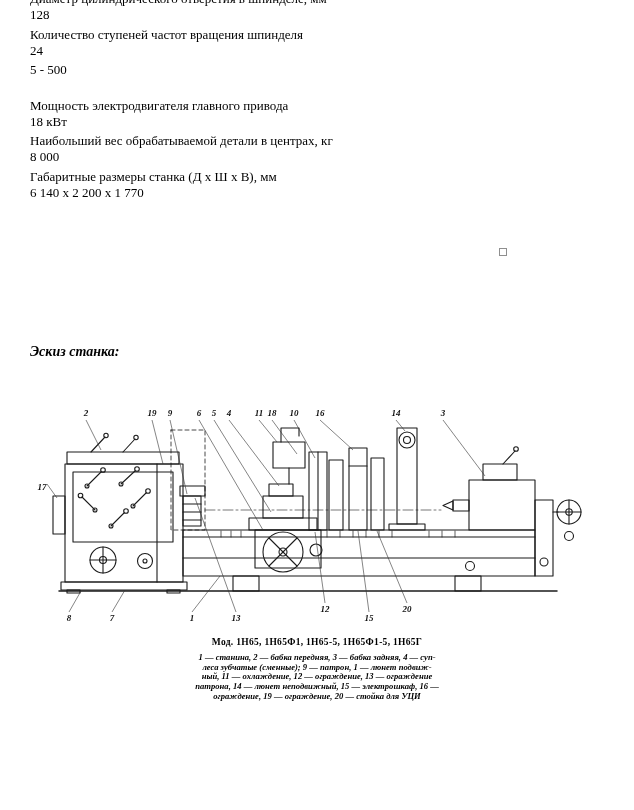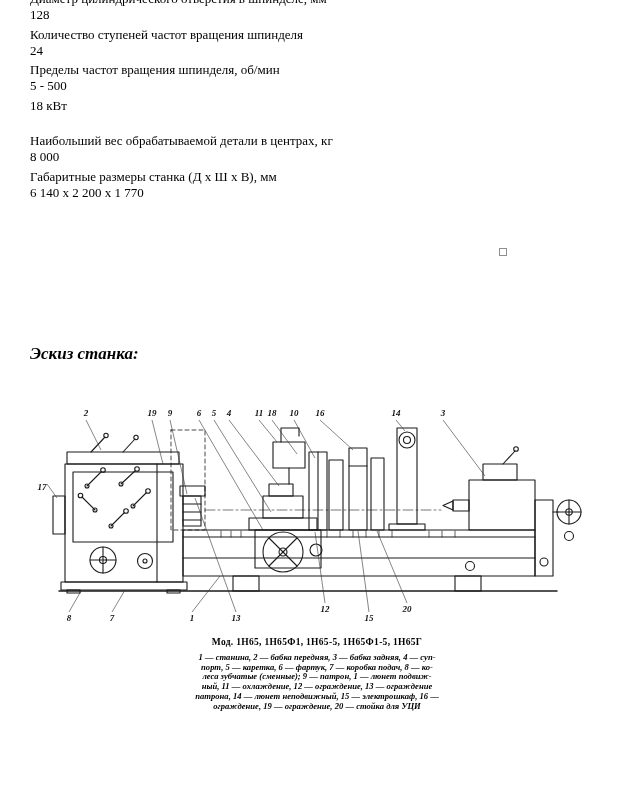--- a/index.html
+++ b/index.html
@@ -14,21 +14,21 @@
   .specs { position:absolute; left:30px; top:-9px; width:580px; }
   .spec-row { display:flex; height:35.5px; align-items:flex-start;flex-direction:column; }
   .spec-label { width:340px; font-size:13px; white-space:nowrap; }
   .spec-value { font-size:13px; white-space:nowrap; }
   .anchor-box {
     position:absolute; left:499px; top:248px;
     width:8px; height:8px; border:1px solid #8f8f8f; background:#fff;
   }
   .sketch-heading {
     position:absolute; left:30px; top:344px;
-    font-size:17px; font-weight:bold; font-style:italic;
+    font-size:14px; font-weight:bold; font-style:italic;
   }
   .sketch-svg { position:absolute; left:25px; top:400px; }
   .model-line {
     position:absolute; left:152px; top:637px; width:330px;
     text-align:center; font-size:9.5px; font-weight:bold; letter-spacing:0.3px;
   }
   .caption {
     position:absolute; left:152px; top:653px; width:330px;
     text-align:center; font-size:8.6px; font-weight:600; font-style:italic;
     line-height:9.7px;
@@ -42,24 +42,24 @@
   <div class="specs">
     <div class="spec-row">
       <div class="spec-label">Диаметр цилиндрического отверстия в шпинделе, мм</div>
       <div class="spec-value">128</div>
     </div>
     <div class="spec-row">
       <div class="spec-label">Количество ступеней частот вращения шпинделя</div>
       <div class="spec-value">24</div>
     </div>
     <div class="spec-row">
-      <div class="spec-label">Пределы частот вращения шпинделя, об/мин</div>
       <div class="spec-value">5 - 500</div>
     </div>
     <div class="spec-row">
+      <div class="spec-label">Мощность электродвигателя главного привода</div>
       <div class="spec-value">18 кВт</div>
     </div>
     <div class="spec-row">
       <div class="spec-label">Наибольший вес обрабатываемой детали в центрах, кг</div>
       <div class="spec-value">8 000</div>
     </div>
     <div class="spec-row">
       <div class="spec-label">Габаритные размеры станка (Д х Ш х В), мм</div>
       <div class="spec-value">6 140 х 2 200 х 1 770</div>
     </div>
@@ -232,20 +232,19 @@
       <text x="300" y="212">12</text>
       <text x="344" y="221">15</text>
       <text x="382" y="212">20</text>
     </g>
   </svg>
 
   <div class="model-line">Мод. 1Н65, 1Н65Ф1, 1Н65-5, 1Н65Ф1-5, 1Н65Г</div>
 
   <div class="caption">
     <div>1 — станина, 2 — бабка передняя, 3 — бабка задняя, 4 — суп-</div>
-    <div>порт, 5 — каретка, 6 — фартук, 7 — коробка подач, 8 — ко-</div>
     <div>леса зубчатые (сменные); 9 — патрон, 1 — люнет подвиж-</div>
     <div>ный, 11 — охлаждение, 12 — ограждение, 13 — ограждение</div>
     <div>патрона, 14 — люнет неподвижный, 15 — электрошкаф, 16 —</div>
     <div>ограждение, 19 — ограждение, 20 — стойка для УЦИ</div>
   </div>
 
 </div>
 
 </body></html>

